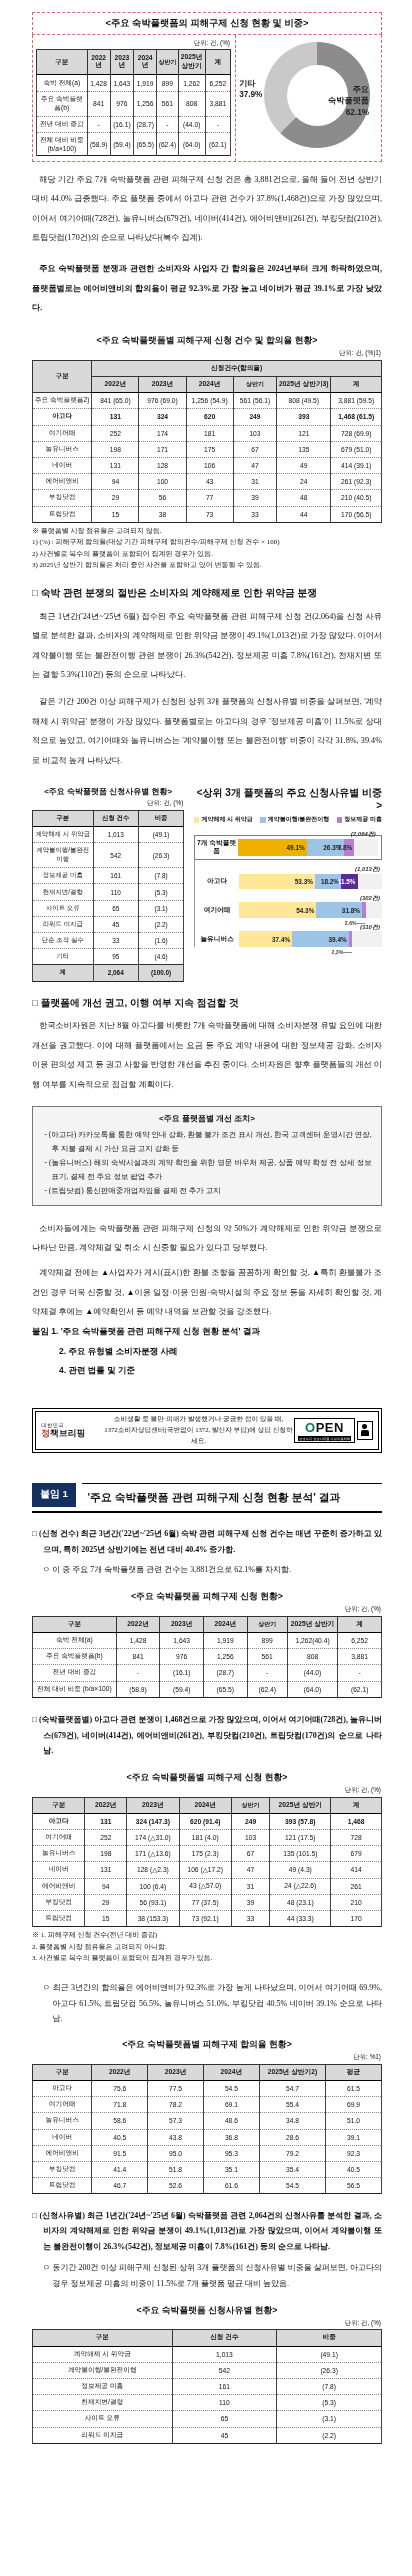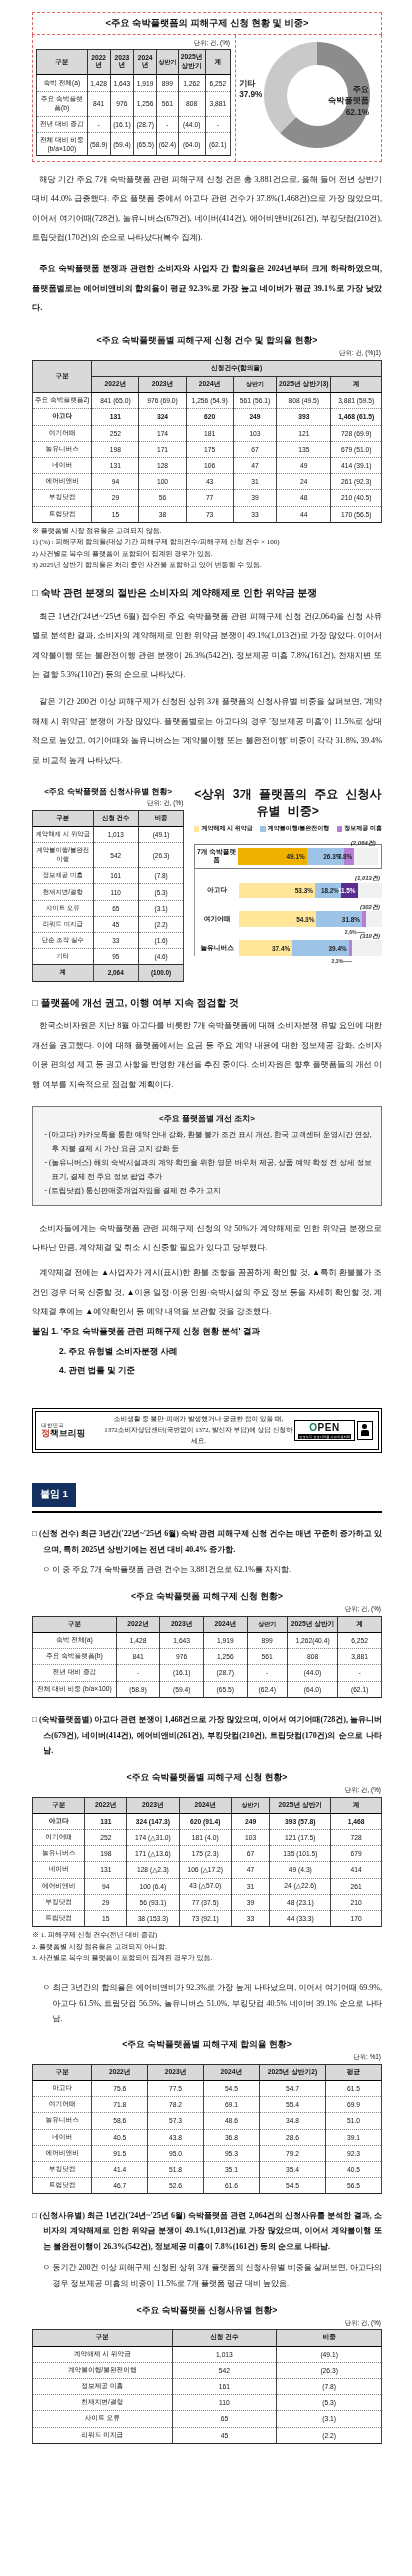--- a/index.html
+++ b/index.html
@@ -52,21 +52,21 @@
   
   .footer-banner{border:1px solid #000;padding:2.1px;}
   .fb-in{border:0.5px solid #000;display:flex;align-items:center;padding:2.6px 5.2px;}
   .fb-logo{width:62px;font-family:"Liberation Sans",sans-serif;line-height:1.1;}
   .fb-logo .small{font-size:5.2px;letter-spacing:0.5px;}
   .fb-logo .big{font-size:8.8px;font-weight:bold;}
   .fb-logo .big .accent{color:#c0392b;}
   .fb-text{flex:1;text-align:center;font-size:6.7px;line-height:1.6;}
   .fb-right{display:flex;align-items:center;gap:2.1px;}
   .open-box{border:1px solid #000;padding:1px 3.1px;text-align:center;font-family:"Liberation Sans",sans-serif;}
-  .open-word{font-weight:bold;font-size:10px;letter-spacing:0.5px;}
+  .open-word{font-weight:bold;font-size:13px;letter-spacing:0.5px;}
   .open-word .o{color:#0a7d5c;}
   .open-sub{font-size:3.3px;background:#000;color:#fff;padding:0.5px 1px;margin-top:1px;}
   .person-box{border:1px solid #000;width:13.4px;height:17.5px;position:relative;background:#fff;}
   .person-box::before{content:"";position:absolute;left:4.1px;top:2.6px;width:4.6px;height:4.6px;border-radius:50%;background:#000;}
   .person-box::after{content:"";position:absolute;left:2.6px;top:8.2px;width:7.7px;height:6.2px;border-radius:2.1px 2.1px 0 0;background:#000;}
 
   
   .annex-header{display:flex;align-items:stretch;border-bottom:2.1px solid #000;padding-bottom:4.1px;}
   .annex-badge{background:#14305e;color:#fff;font-family:"Liberation Sans",sans-serif;font-weight:bold;
                font-size:9.8px;padding:5.2px 8.2px;display:flex;align-items:center;}
@@ -82,21 +82,21 @@
   .donut-label.l-other{left:3.1px;top:43px;text-align:left;}
   .donut-label.l-major{right:12px;top:49px;text-align:right;}
 
   
   .twocol{display:flex;gap:9.3px;margin-top:15.5px;}
   .twocol .colL{width:164px;}
   .twocol .colR{flex:1;}
   .colL .doc-table{font-size:6.4px;}
 
   
-  .chart-title{font-family:Liberation Mono, monospace;font-weight:bold;font-size:12px;text-align:center;}
+  .chart-title{font-family:Liberation Sans, sans-serif;font-weight:bold;font-size:10px;text-align:right;}
   .legend{display:flex;justify-content:center;gap:7.2px;margin:4.1px 0 5.2px 0;font-family:"Liberation Sans",sans-serif;
           font-size:6px;font-weight:bold;white-space:nowrap;}
   .legend .item{display:flex;align-items:center;gap:2.1px;}
   .legend .sw{width:5.7px;height:5.7px;display:inline-block;}
   .bars{border-left:0.8px solid #999;padding-left:1px;}
   .bar-row{display:flex;align-items:center;margin:10.3px 0 13.4px 0;position:relative;}
   .bar-row.highlight{border:1.5px solid #7f7f7f;padding:3.1px 3.1px 3.1px 0;margin-left:-1.5px;}
   .bar-label{width:43px;text-align:center;font-family:"Liberation Sans",sans-serif;font-weight:bold;
              font-size:6.7px;line-height:1.25;flex:none;}
   .bar-track{flex:1;height:15.5px;background:#f1f1f1;position:relative;display:flex;}
@@ -489,20 +489,21 @@
             <div class="open-word"><span class="o">O</span><span>PEN</span></div>
             <div class="open-sub">공공누리 공공저작물 자유이용허락</div>
           </div>
           <div class="person-box"></div>
         </div>
       </div>
     </div>
 
     <div class="annex-header" style="margin-top:30px;">
       <div class="annex-badge">붙임 1</div>
+      <div class="annex-title">'주요 숙박플랫폼 관련 피해구제 신청 현황 분석'  결과</div>
     </div>
 
     <div class="b-para" style="margin-top:13.4px;">□ (신청 건수) 최근 3년간('22년~'25년 6월) 숙박 관련 피해구제 신청 건수는 매년 꾸준히 증가하고 있으며, 특히 2025년 상반기에는 전년 대비 40.4% 증가함.</div>
     <div class="o-para" style="margin-top:5.2px;">ㅇ 이 중 주요 7개 숙박플랫폼 관련 건수는 3,881건으로 62.1%를 차지함.</div>
 
     <div class="t-title" style="margin-top:13.4px;">&lt;주요 숙박플랫폼 피해구제 신청 현황&gt;</div>
     <div class="unit">단위: 건, (%)</div>
     <div>
         <table class="doc-table">
           <colgroup>

